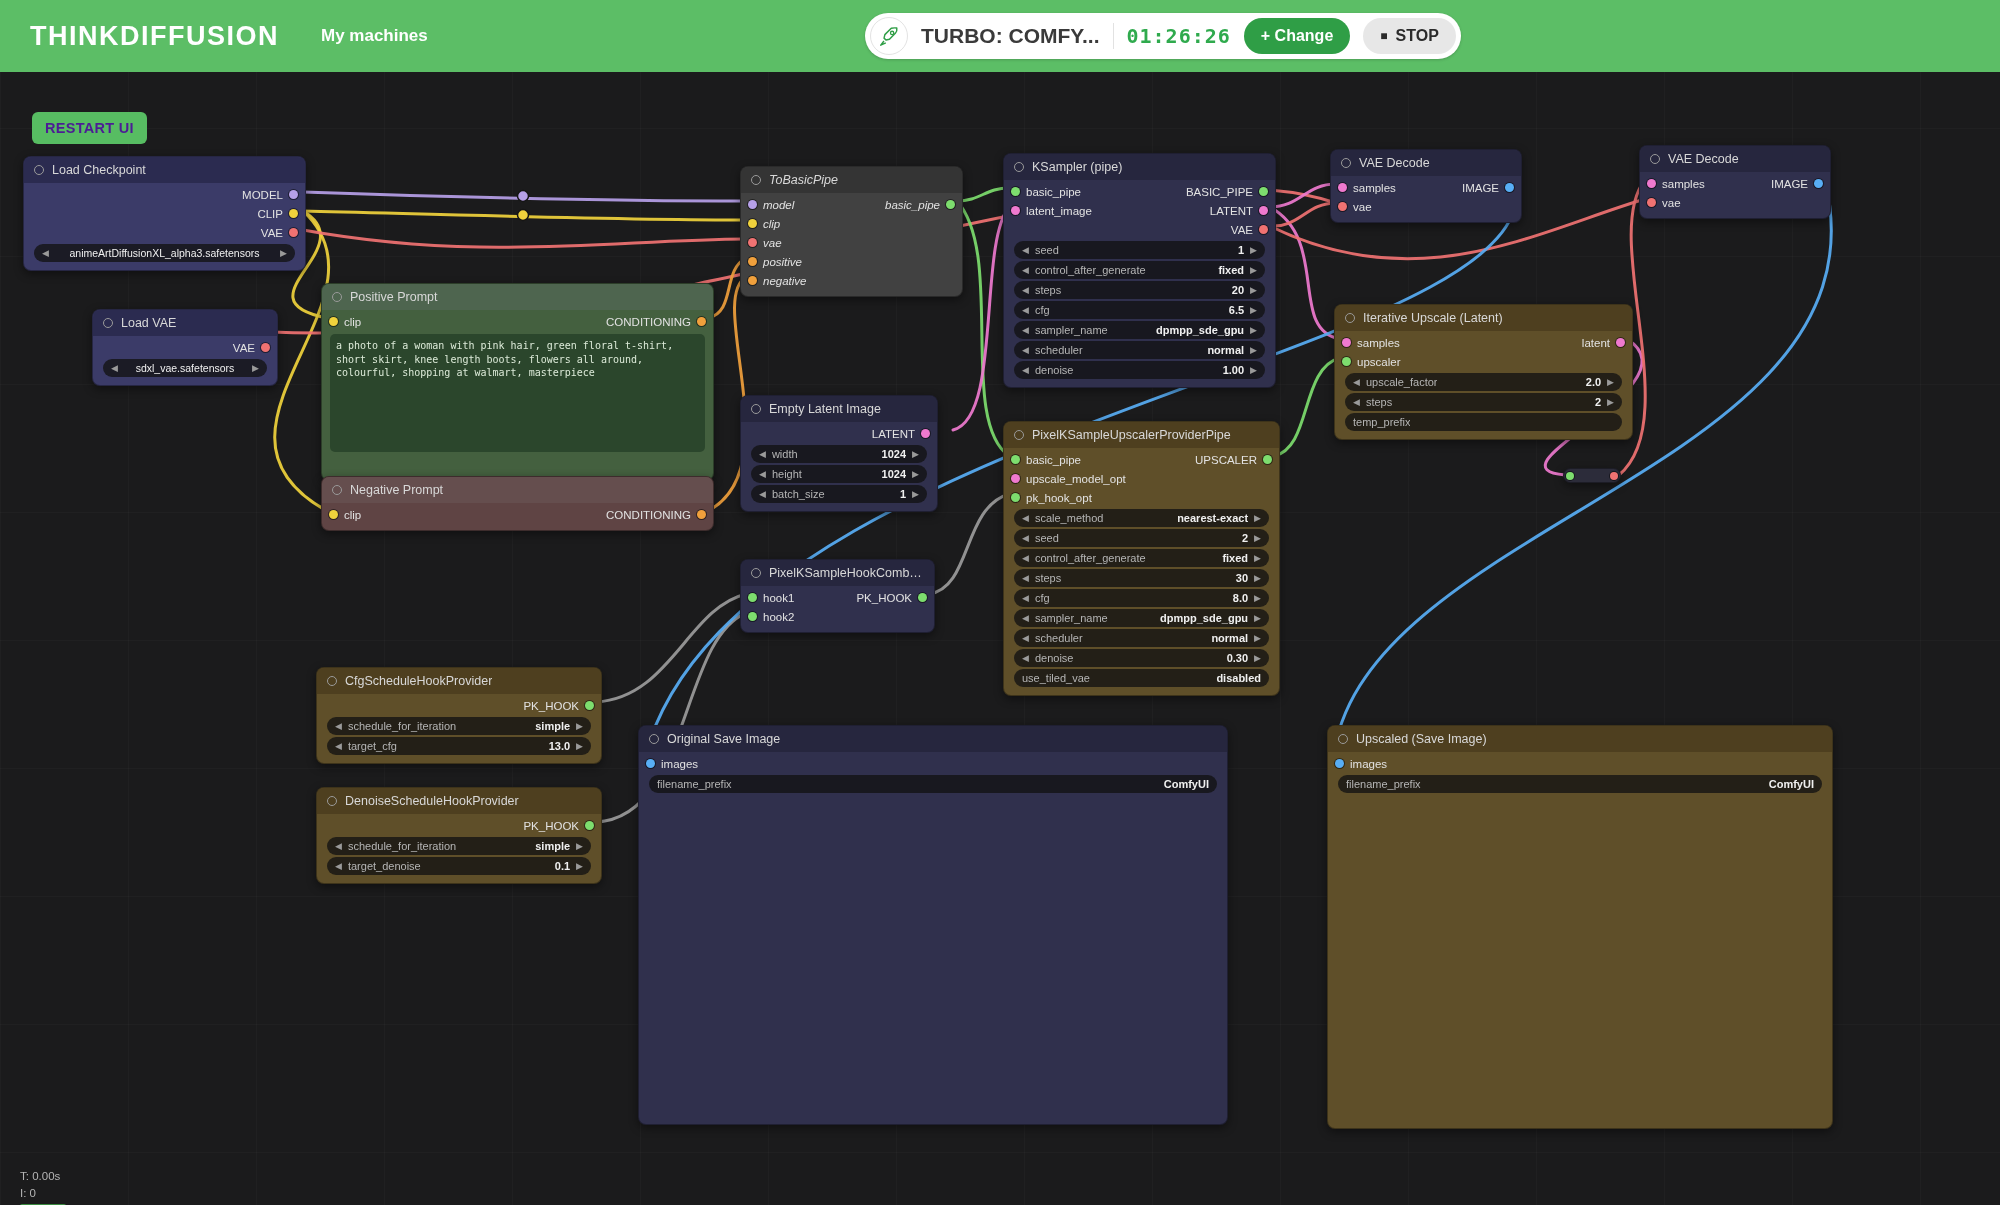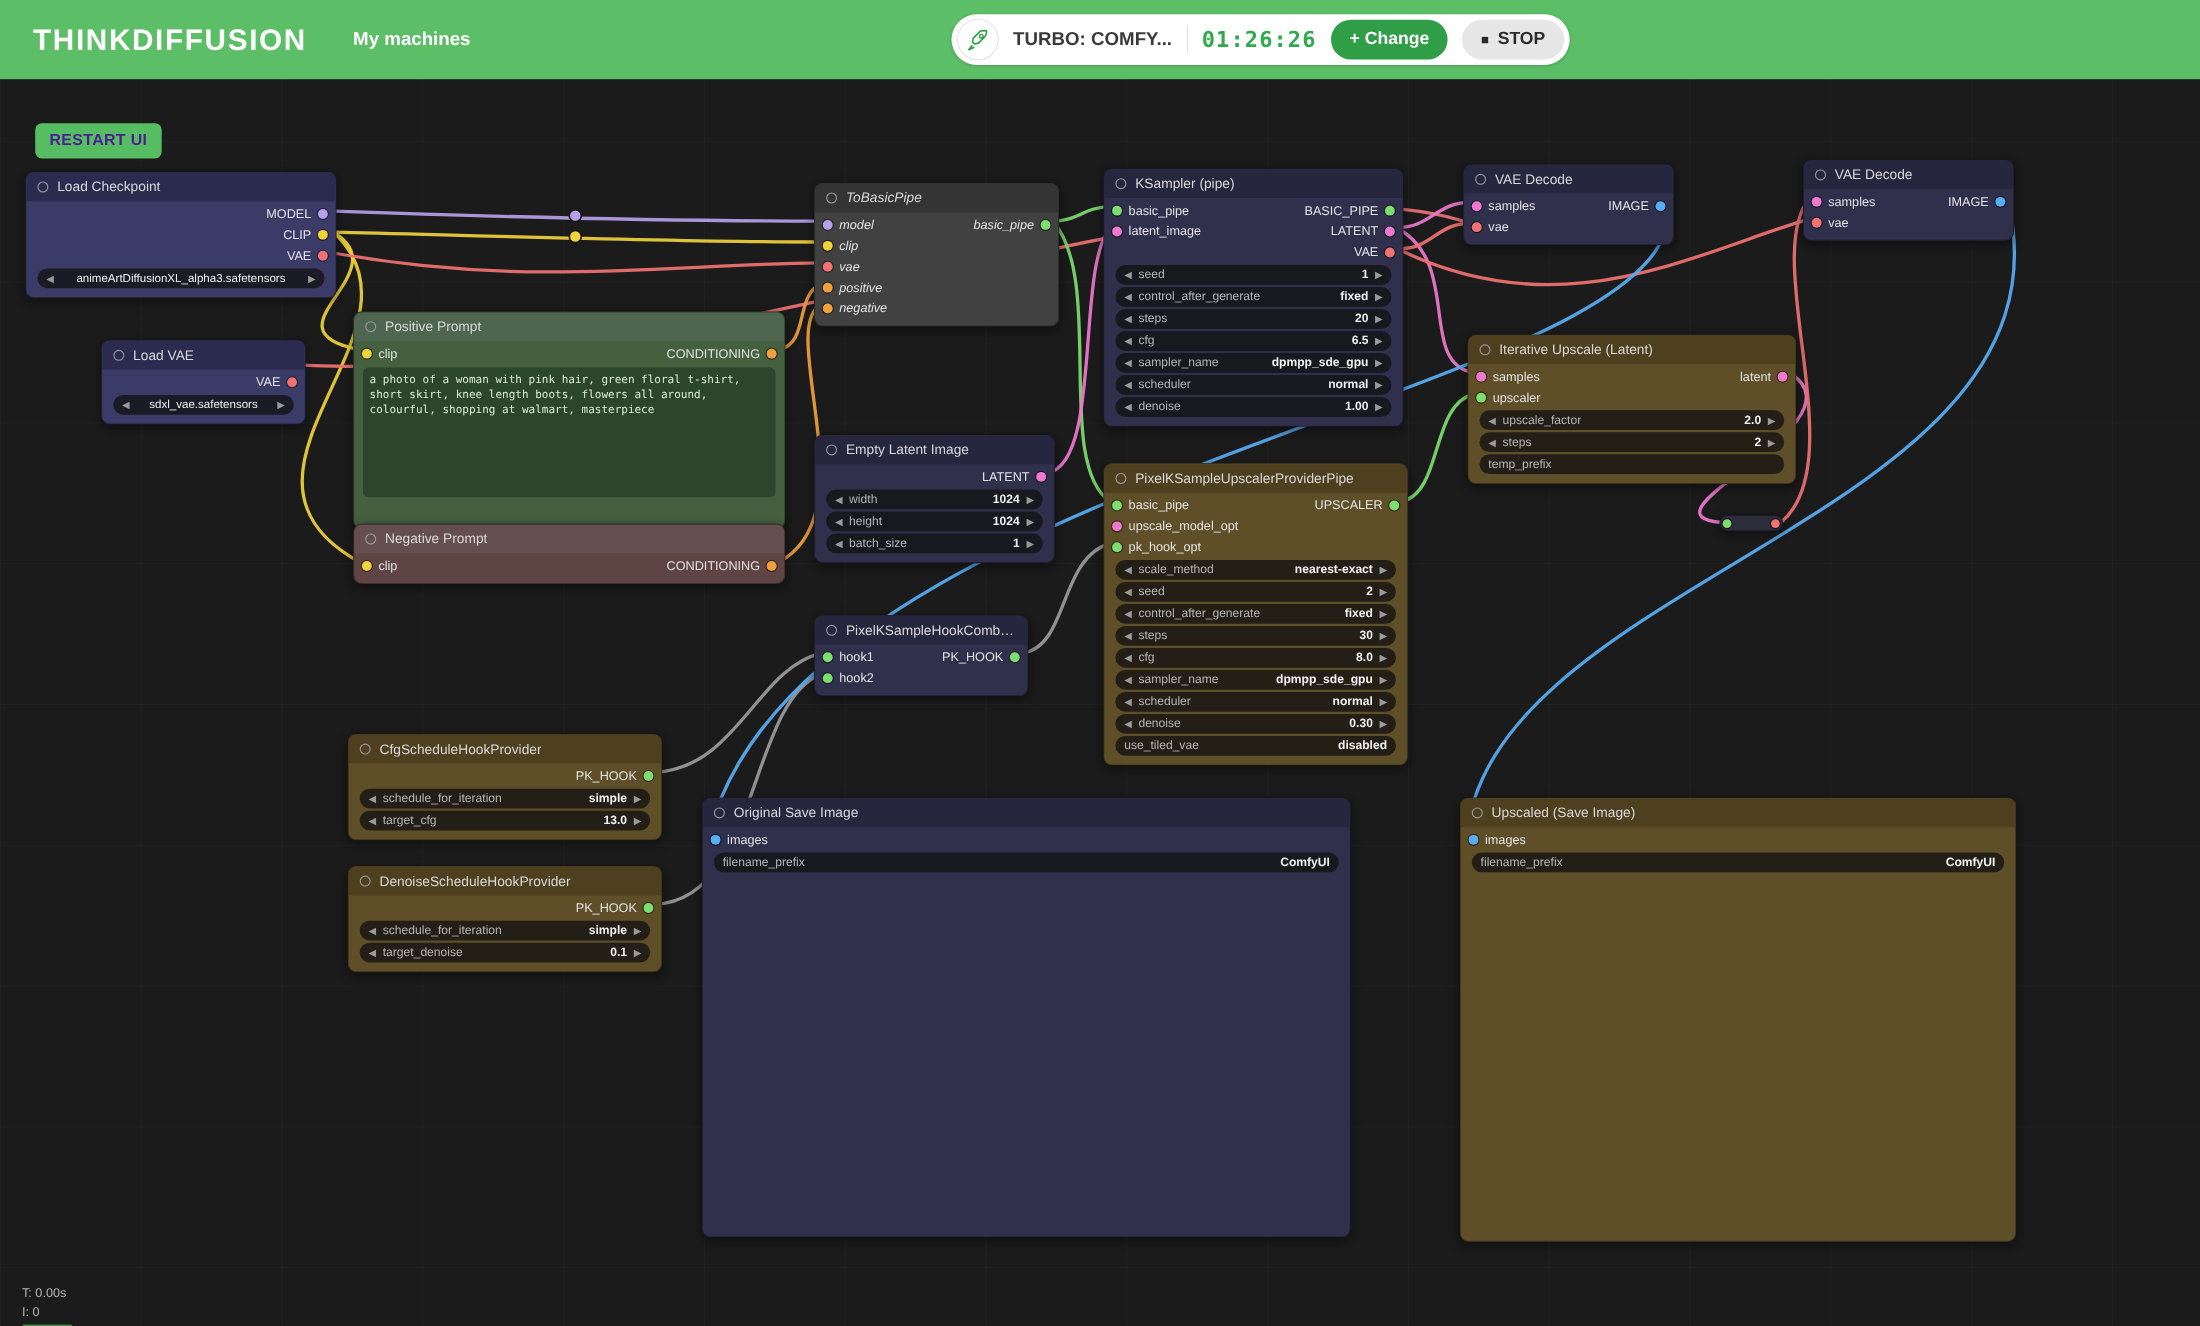--- a/index.html
+++ b/index.html
@@ -18,21 +18,21 @@
   #nodes{position:absolute;inset:0;z-index:2}
 
   
   .header{position:absolute;left:0;top:0;width:2000px;height:72px;background:#5cbe66;z-index:20;
     display:flex;align-items:center;padding:0 30px}
   .brand{color:#fff;font-weight:bold;font-size:27px;letter-spacing:1.5px;cursor:pointer}
   .nav-item{color:#fff;font-weight:bold;font-size:17px;margin-left:42px;cursor:pointer}
   .machine-pill{position:absolute;left:865px;top:13px;height:46px;background:#fff;border-radius:23px;
     display:flex;align-items:center;gap:13px;padding:0 5px;box-shadow:0 1px 3px rgba(0,0,0,.18)}
   .rocket{width:38px;height:38px;border-radius:50%;border:1px solid #e3e3e3;display:flex;align-items:center;justify-content:center;background:#fff}
-  .machine-name{font-weight:bold;color:#3a3a3a;font-size:17px;white-space:nowrap}
+  .machine-name{font-weight:bold;color:#3a3a3a;font-size:21px;white-space:nowrap}
   .pill-div{width:1px;height:26px;background:#e2e2e2}
   .timer{font-family:"DejaVu Sans Mono",monospace;font-weight:bold;font-size:20px;color:#2faa4d;letter-spacing:1px}
   .change-btn{background:#2f9e46;color:#fff;font-weight:bold;font-size:16px;border:none;border-radius:19px;padding:9px 17px;cursor:pointer;white-space:nowrap}
   .stop-btn{background:#e7e7e7;color:#2b2b2b;font-weight:bold;font-size:16px;border:none;border-radius:19px;padding:9px 17px;display:flex;align-items:center;gap:8px;cursor:pointer}
   .stop-sq{font-size:12px;line-height:1}
 
   
   .restart{position:absolute;left:32px;top:112px;background:#57bd62;color:#4c1d95;font-weight:bold;font-size:14.5px;
     border:none;border-radius:6px;padding:8px 13px;z-index:5;cursor:pointer;letter-spacing:.3px}
   .status{position:absolute;left:20px;top:1168px;color:#b5b5b5;font-size:11.5px;line-height:1.45;z-index:5}
@@ -220,21 +220,21 @@
           <span class="sout"></span>
         </div>
         <div class="srow">
           <span class="sin">
             <span class="dot" style="background:#f0a03c"></span>
             <span class="slbl">negative</span>
           </span>
           <span class="sout"></span>
         </div>
       </div>
-      <div class="node t-navy" style="left: 740px; top: 395px; width: 219px;">
+      <div class="node t-navy" style="left: 740px; top: 395px; width: 198px;">
         <div class="ntitle">
           <span class="tdot"></span>
           <span class="ttext">Empty Latent Image</span>
         </div>
         <div class="srow">
           <span class="sin"></span>
           <span class="sout">
             <span class="slbl">LATENT</span>
             <span class="dot" style="background:#ef79cf"></span>
           </span>

